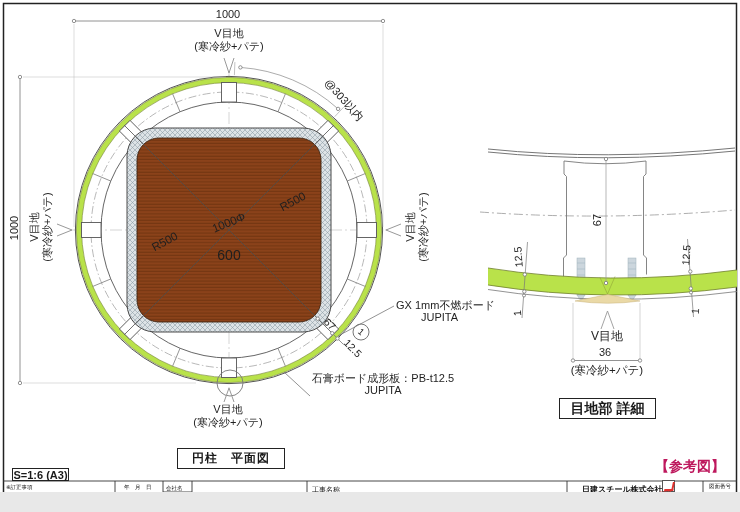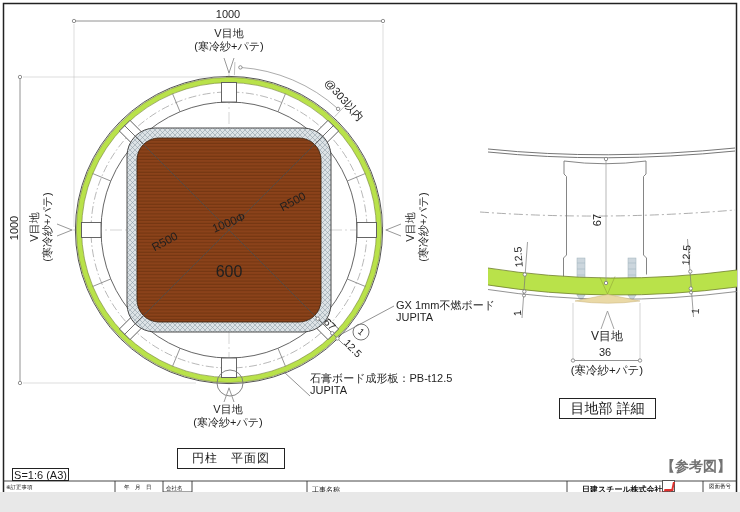--- a/index.html
+++ b/index.html
@@ -1,25 +1,25 @@
 <!DOCTYPE html>
 <html><head>
 <meta charset="utf-8">
 <style>
   html,body{margin:0;padding:0;background:#e8e8e8;}
   #sheet{position:relative;width:740px;height:492px;background:#ffffff;overflow:hidden;
          font-family:"Liberation Sans","DejaVu Sans",sans-serif;color:#1a1a1a;}
   #linework{position:absolute;left:0;top:0;}
   .lbl{position:absolute;white-space:nowrap;transform:translate(-50%,-50%);
        text-align:center;color:#1f1f1f;line-height:1.15;}
-  .leaderlbl{position:absolute;white-space:nowrap;text-align:left;color:#1f1f1f;line-height:1.12;}
+  .leaderlbl{position:absolute;white-space:nowrap;text-align:center;color:#1f1f1f;line-height:1.12;}
   .tb{position:absolute;white-space:nowrap;color:#111;text-align:right;}
   .framebox{position:absolute;border:1.3px solid #222;background:#fff;
-            display:flex;align-items:center;justify-content:center;}
-  .ref{position:absolute;font-weight:bold;text-align:center;color:#737373;font-family:Liberation Mono, monospace;}
+            display:flex;align-items:center;justify-content:center;font-weight:bold;}
+  .ref{position:absolute;font-weight:bold;text-align:left;color:#be185d;font-family:Liberation Mono, monospace;}
   .logo{position:absolute;left:662px;top:480px;width:14px;height:15px;}
   .logo .box{position:absolute;left:0;top:0;width:11px;height:10px;border:1px solid #555;background:#fff;}
   .logo .glyph{position:absolute;left:2px;top:1px;width:7px;height:7px;
                border-right:2.2px solid #e0312e;border-bottom:2.2px solid #e0312e;transform:skewX(-12deg);}
   .logo .txt{position:absolute;left:-3px;top:11px;font-size:3.5px;color:#e0312e;letter-spacing:.2px;}
 </style>
 </head>
 <body>
 
 <div id="sheet">
@@ -238,21 +238,21 @@
   <div>V目地</div>
   <div>(寒冷紗+パテ)</div>
 </div>
 <div class="lbl" style="left:417px;top:227px;font-size:11px;transform:translate(-50%,-50%) rotate(-90deg)">
   <div>V目地</div>
   <div>(寒冷紗+パテ)</div>
 </div>
 <div class="lbl" style="left:229px;top:223px;font-size:11.5px;transform:translate(-50%,-50%) rotate(-22deg)">1000Φ</div>
 <div class="lbl" style="left:293px;top:202px;font-size:11.5px;transform:translate(-50%,-50%) rotate(-28deg)">R500</div>
 <div class="lbl" style="left:165px;top:242px;font-size:11.5px;transform:translate(-50%,-50%) rotate(-28deg)">R500</div>
-<div class="lbl" style="left:229px;top:272px;font-size:16px">600</div>
+<div class="lbl" style="left:229px;top:255px;font-size:14px">600</div>
 <div class="lbl" style="left:330px;top:324px;font-size:10.5px;transform:translate(-50%,-50%) rotate(45deg)">67</div>
 <div class="lbl" style="left:353px;top:348px;font-size:10.5px;transform:translate(-50%,-50%) rotate(45deg)">12.5</div>
 <div class="lbl" style="left:361px;top:332px;font-size:9px;transform:translate(-50%,-50%) rotate(40deg)">1</div>
 <div class="leaderlbl" style="left:396px;top:299px;width:87px;font-size:11px">
   <div>GX 1mm不燃ボード</div>
   <div>JUPITA</div>
 </div>
 <div class="leaderlbl" style="left:310px;top:372px;width:146px;font-size:11px">
   <div>石膏ボード成形板：PB-t12.5</div>
   <div>JUPITA</div>

